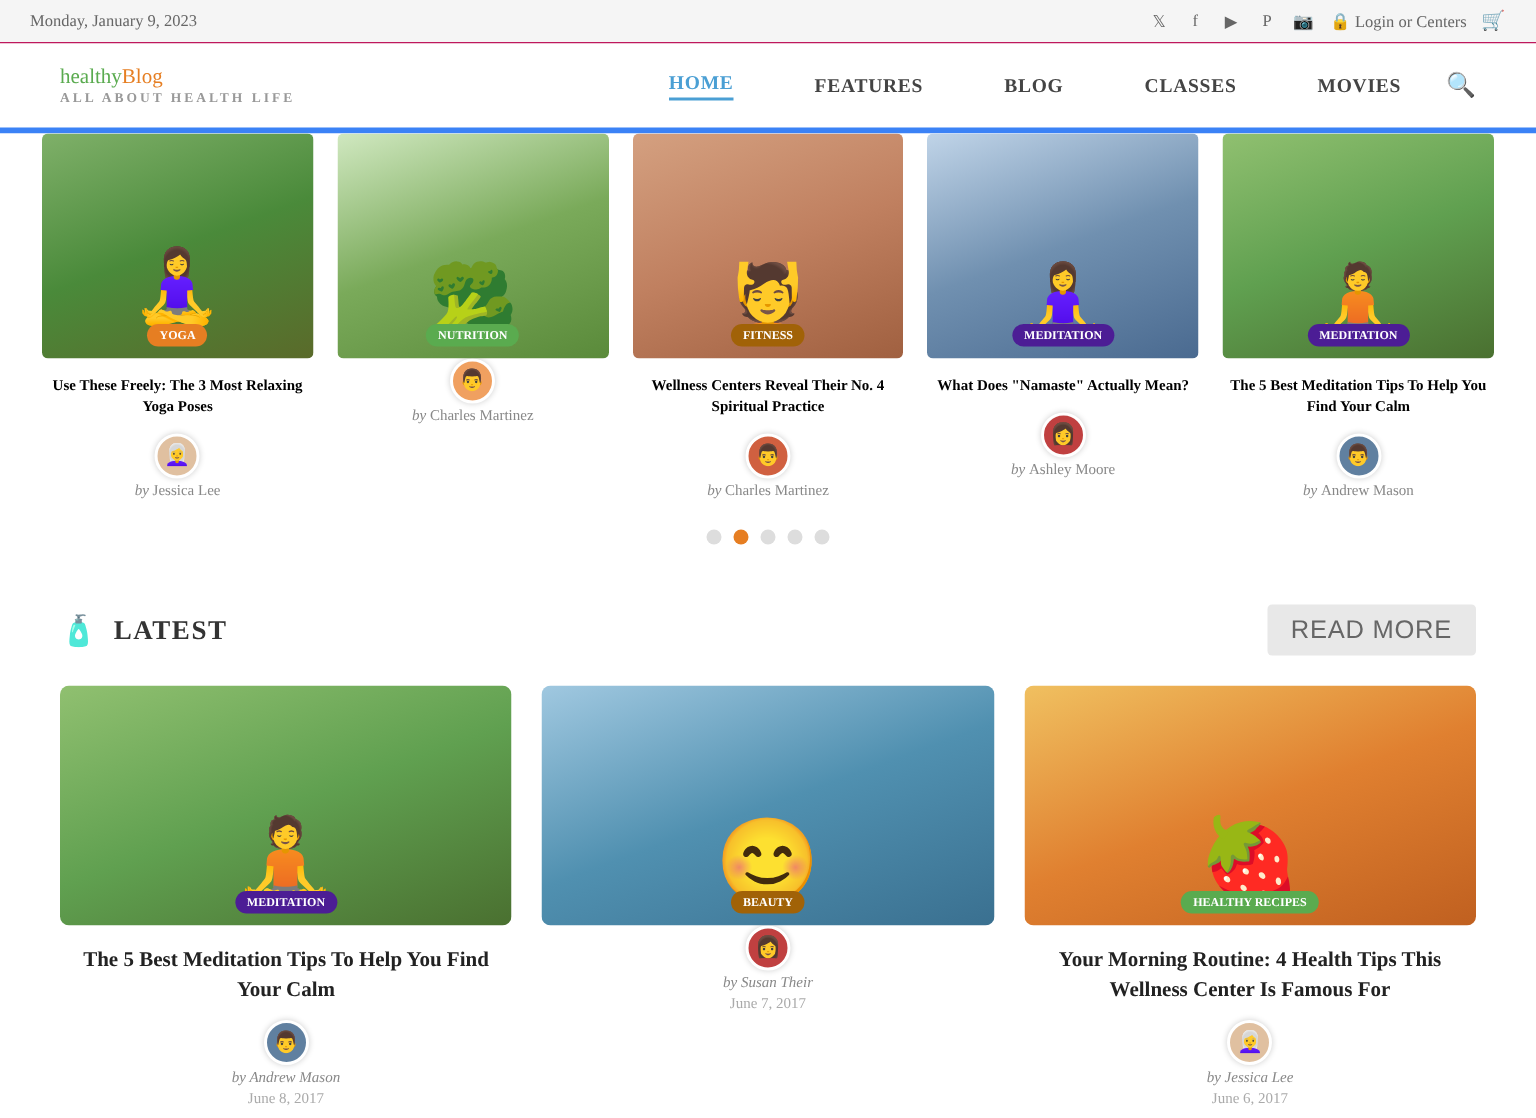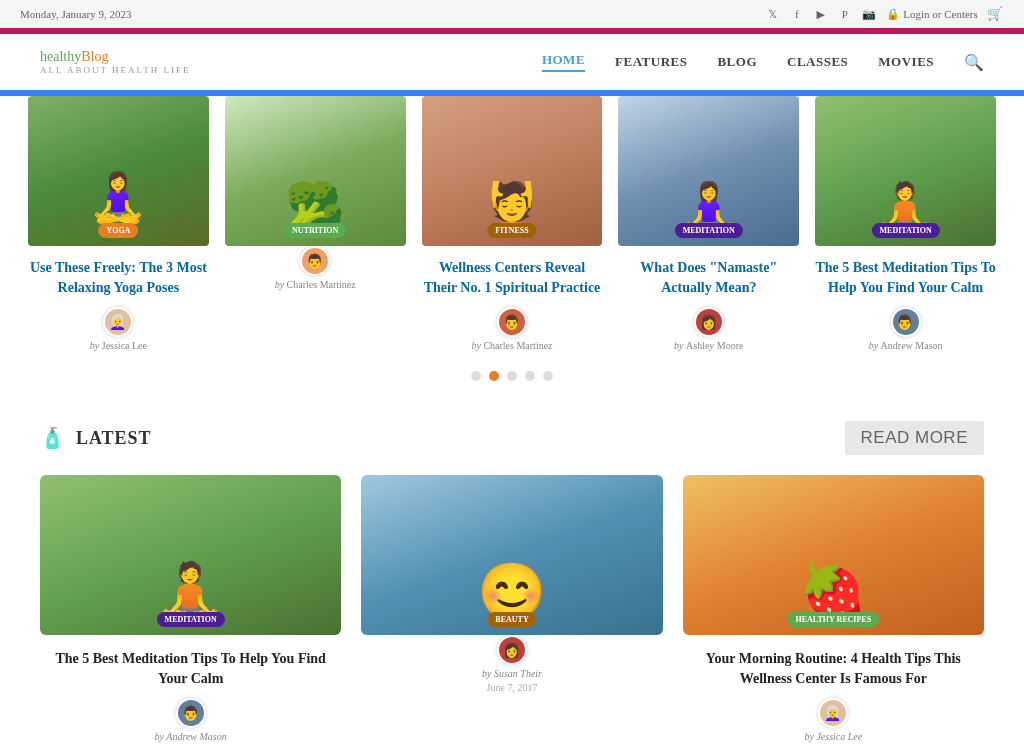--- a/index.html
+++ b/index.html
@@ -1,21 +1,21 @@
 <!DOCTYPE html>
 <html><head>
   <meta charset="utf-8">
   <style>
     * { box-sizing: border-box; margin: 0; padding: 0; }
     body { font-family: 'Georgia', serif; background: #fff; color: #333; font-size: 14px; }
     
     
     .top-bar {
       background: #f5f5f5;
-      border-bottom: 6px solid #be185d;
+      border-bottom: 1px solid #be185d;
       padding: 6px 20px;
       display: flex;
       justify-content: space-between;
       align-items: center;
       font-size: 11px;
       color: #666;
     }
     .top-bar-right {
       display: flex;
       align-items: center;
@@ -31,36 +31,37 @@
     .auth-links a { color: #666; text-decoration: none; }
     .cart-icon { color: #e67e22; font-size: 13px; position: relative; }
 
     
     .header {
       display: flex;
       align-items: center;
       justify-content: space-between;
       padding: 15px 40px;
       background: #fff;
-      border-bottom: 6px solid #3b82f6;
+      border-bottom: 4px solid #3b82f6;
     }
     .logo { display: flex; flex-direction: column; }
     .logo-healthy { color: #5aab4f; font-family: cursive; }
     .logo-blog { color: #e67e22; font-family: cursive; }
-    .logo-tagline { font-size: 9px; color: #999; letter-spacing: 2px; text-transform: uppercase; text-align: center; }
+    .logo-tagline { font-size: 9px; color: #999; letter-spacing: 2px; text-transform: uppercase; text-align: center; font-weight: bold; }
     
     nav { display: flex; align-items: center; gap: 30px; }
     .nav-item {
       font-size: 13px;
       font-weight: bold;
       color: #444;
       text-decoration: none;
       letter-spacing: 0.5px;
       cursor: pointer;
       text-transform: uppercase;
+      margin-left: 24px;
     }
     .nav-item.active { color: #4a9fd4; border-bottom: 2px solid #4a9fd4; padding-bottom: 2px; }
     .search-icon { font-size: 16px; color: #444; cursor: pointer; }
 
     
     .carousel-section { padding: 0; background: #fff; }
     .articles-grid {
       display: flex;
       gap: 0;
       padding: 0 20px;
@@ -100,26 +101,26 @@
       text-transform: uppercase;
       font-weight: bold;
       white-space: nowrap;
     }
     .category-badge.yoga { background: #e67e22; }
     .category-badge.nutrition { background: #5aab4f; }
     .category-badge.fitness { background: #a16207; }
     .category-badge.meditation { background: #4c1d95; }
 
     .article-title {
-      font-size: 14px;
+      font-size: 10px;
       font-weight: bold;
       text-align: center;
       margin: 12px 0 10px;
       line-height: 1.4;
-      color: #0369a1;
+      color: #000000;
     }
     .article-author {
       display: flex;
       flex-direction: column;
       align-items: center;
       gap: 3px;
     }
     .author-avatar {
       width: 30px;
       height: 30px;
@@ -315,21 +316,21 @@
       </div>
     </div>
 
     <div class="article-card">
       <div class="article-image-wrap">
         <div class="article-image-placeholder img-massage" style="background: linear-gradient(160deg,#d4a080,#c08060,#a06040); position:relative; overflow:hidden;">
           <span style="font-size:48px; position:absolute; bottom:10px;">💆</span>
         </div>
         <span class="category-badge fitness">FITNESS</span>
       </div>
-      <div class="article-title">Wellness Centers Reveal Their No. 1 Spiritual Practice</div>
+      <div class="article-title">Wellness Centers Reveal Their No. 4 Spiritual Practice</div>
       <div class="article-author">
         <div class="author-avatar avatar-martinez">👨</div>
         <span class="author-name"><span>by </span>Charles Martinez</span>
       </div>
     </div>
 
     <div class="article-card">
       <div class="article-image-wrap">
         <div class="article-image-placeholder img-namaste" style="background: linear-gradient(160deg,#c0d4e8,#7090b0,#4a6a90); position:relative; overflow:hidden;">
           <span style="font-size:48px; position:absolute; bottom:10px;">🧘‍♀️</span>

